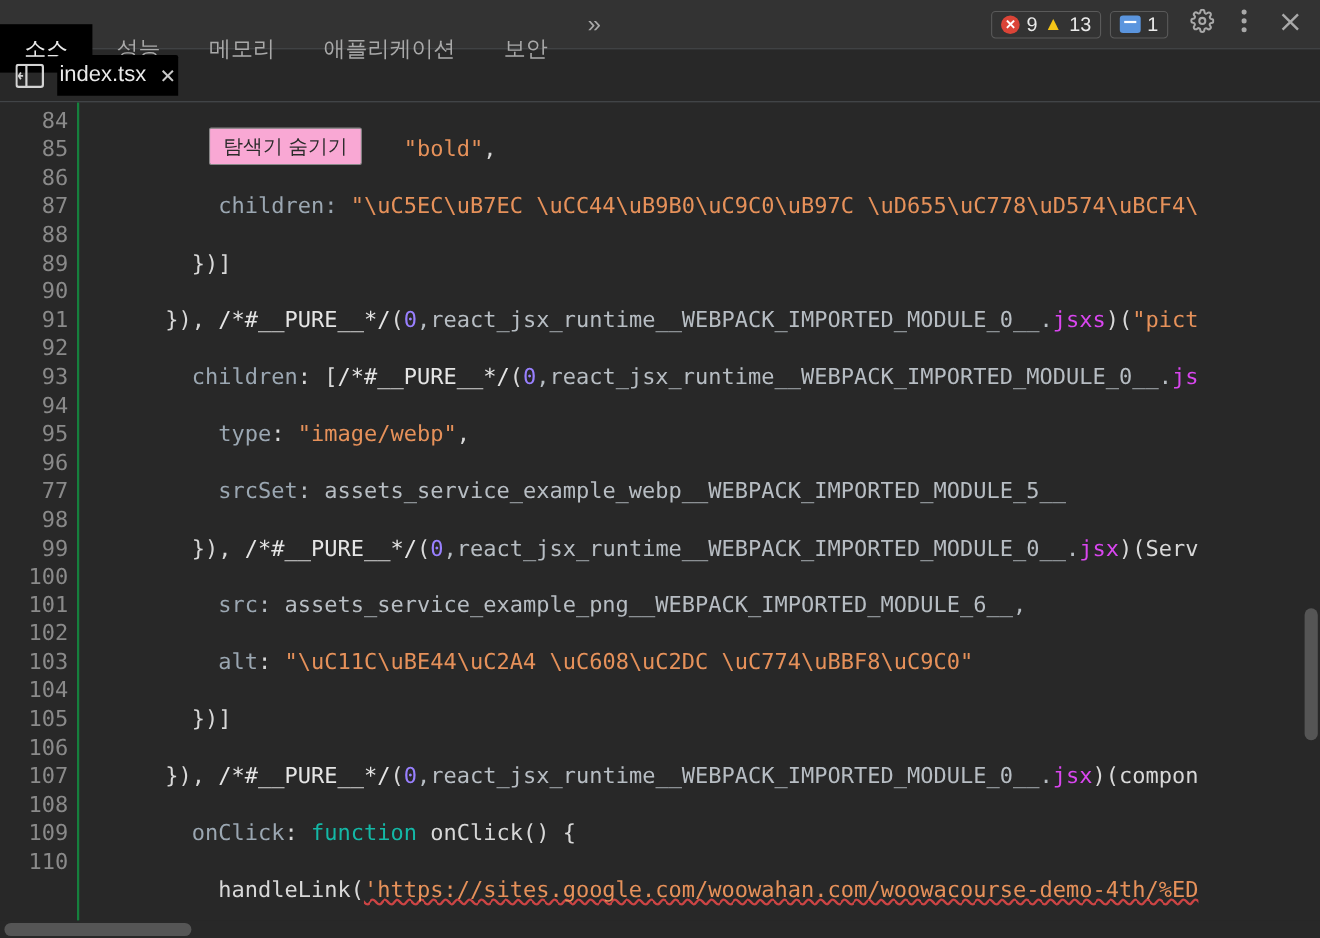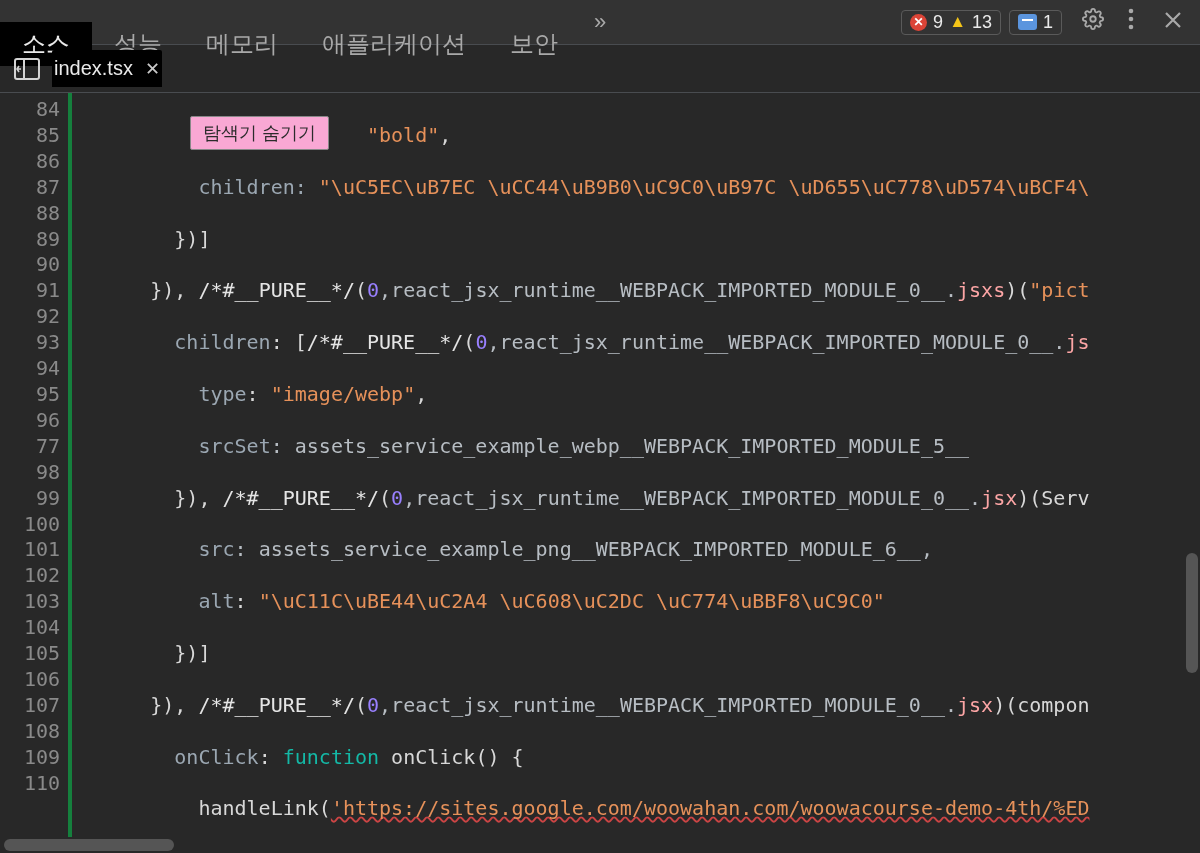--- a/index.html
+++ b/index.html
@@ -18,21 +18,21 @@
   height: 45px;
   background: #333333;
   border-bottom: 1px solid #494c50;
 }
 .tab {
   padding: 0 22px;
   height: 100%;
   display: flex;
   align-items: center;
   color: #a9a9a9;
-  font-size: 24px;
+  font-size: 20px;
   cursor: pointer;
   margin-top: 44px;
 }
 .tab.active {
   background: #000000;
   color: #eaeaea;
 }
 .tab-more {
   padding: 0 14px;
   color: #a9a9a9;
@@ -97,40 +97,40 @@
   padding: 4px 12px; font-size: 18px;
   border: 1px solid #888; border-radius: 2px;
   z-index: 50;
 }
 .editor-area {
   display: flex; height: calc(100% - 45px - 48px - 16px);
   overflow: hidden;
 }
 .gutter {
   width: 72px; background: #282828;
-  border-right: 4px solid #15803d;
+  border-right: 2px solid #15803d;
   text-align: right; padding-right: 8px;
   font-family: Menlo, Consolas, monospace;
   font-size: 20px; color: #8a8a8a; line-height: 25.9px;
   padding-top: 4px;
 }
 .code {
   flex: 1;
   font-family: Menlo, Consolas, monospace;
   font-size: 20px; line-height: 25.9px;
   padding-left: 6px; padding-top: 4px;
   white-space: pre; overflow: hidden;
   color: #d8d8d8;
 }
 .tok-punc { color: #d8d8d8; }
 .tok-prop { color: #9ba7b2; }
 .tok-str { color: #e6915a; }
 .tok-num { color: #9980ff; }
 .tok-kw { color: #14b8a6; }
-.tok-ident { color: #fca5a5; }
+.tok-ident { color: #d946ef; }
 .tok-comment { color: #e5e5e5; }
 .tok-dim { color: #b7bdc3; }
 .wavy {
   text-decoration: underline wavy #cc4444;
   text-decoration-skip-ink: none;
 }
 .hscroll {
   position: absolute; bottom: 0; left: 0; right: 0; height: 16px;
   background: #282828;
 }

